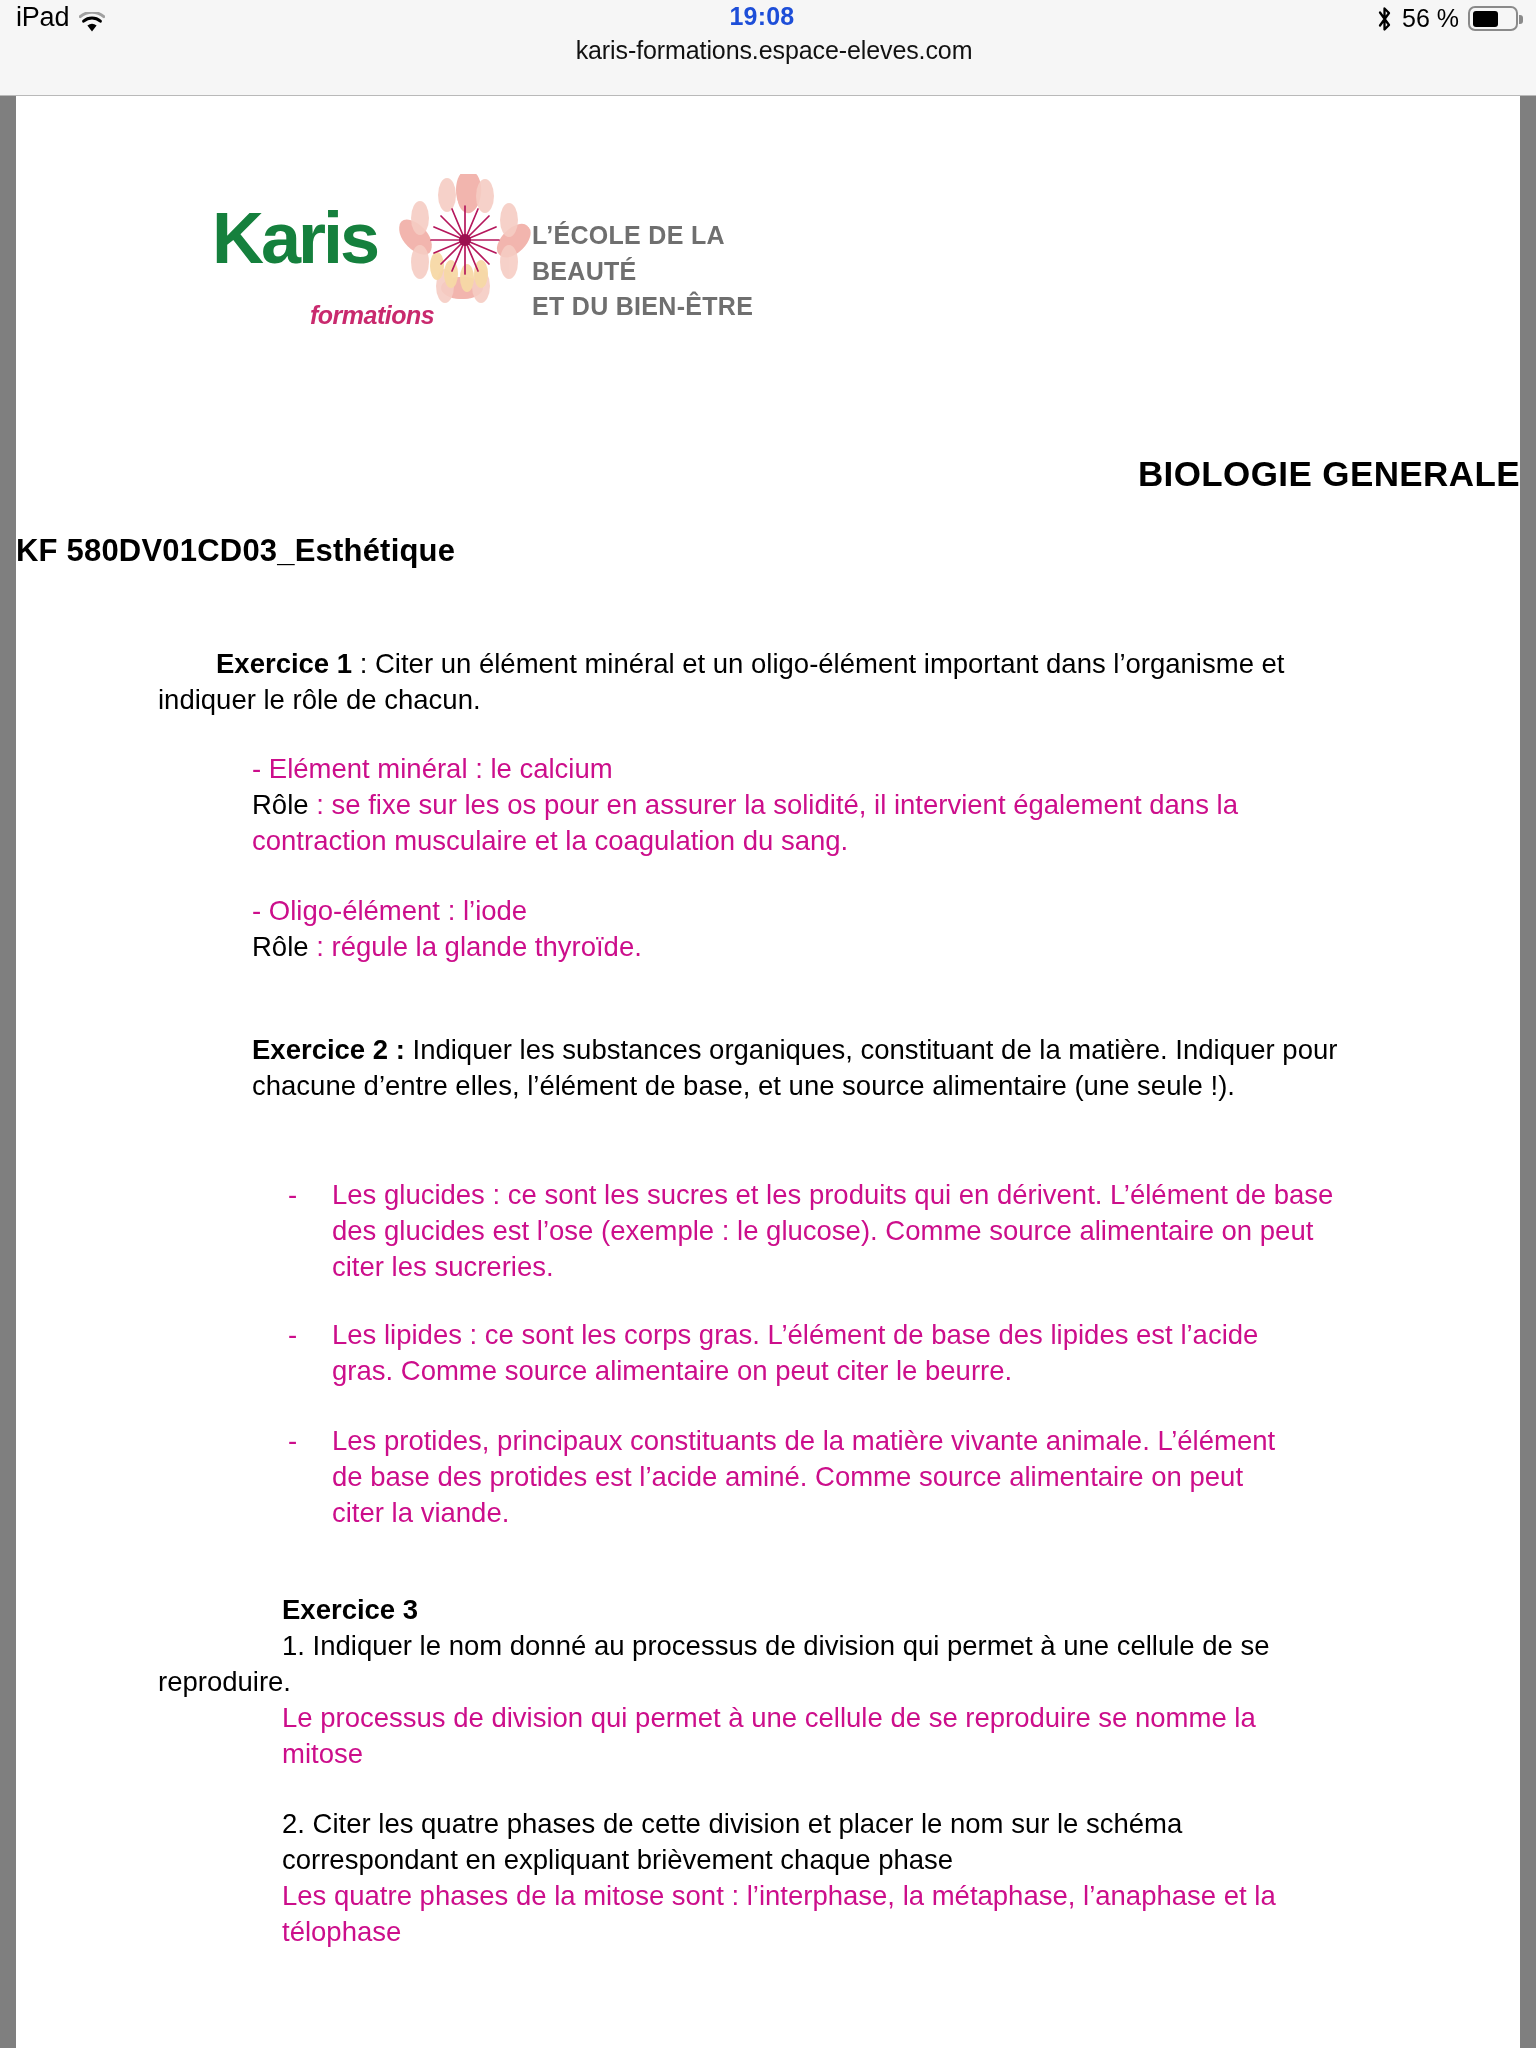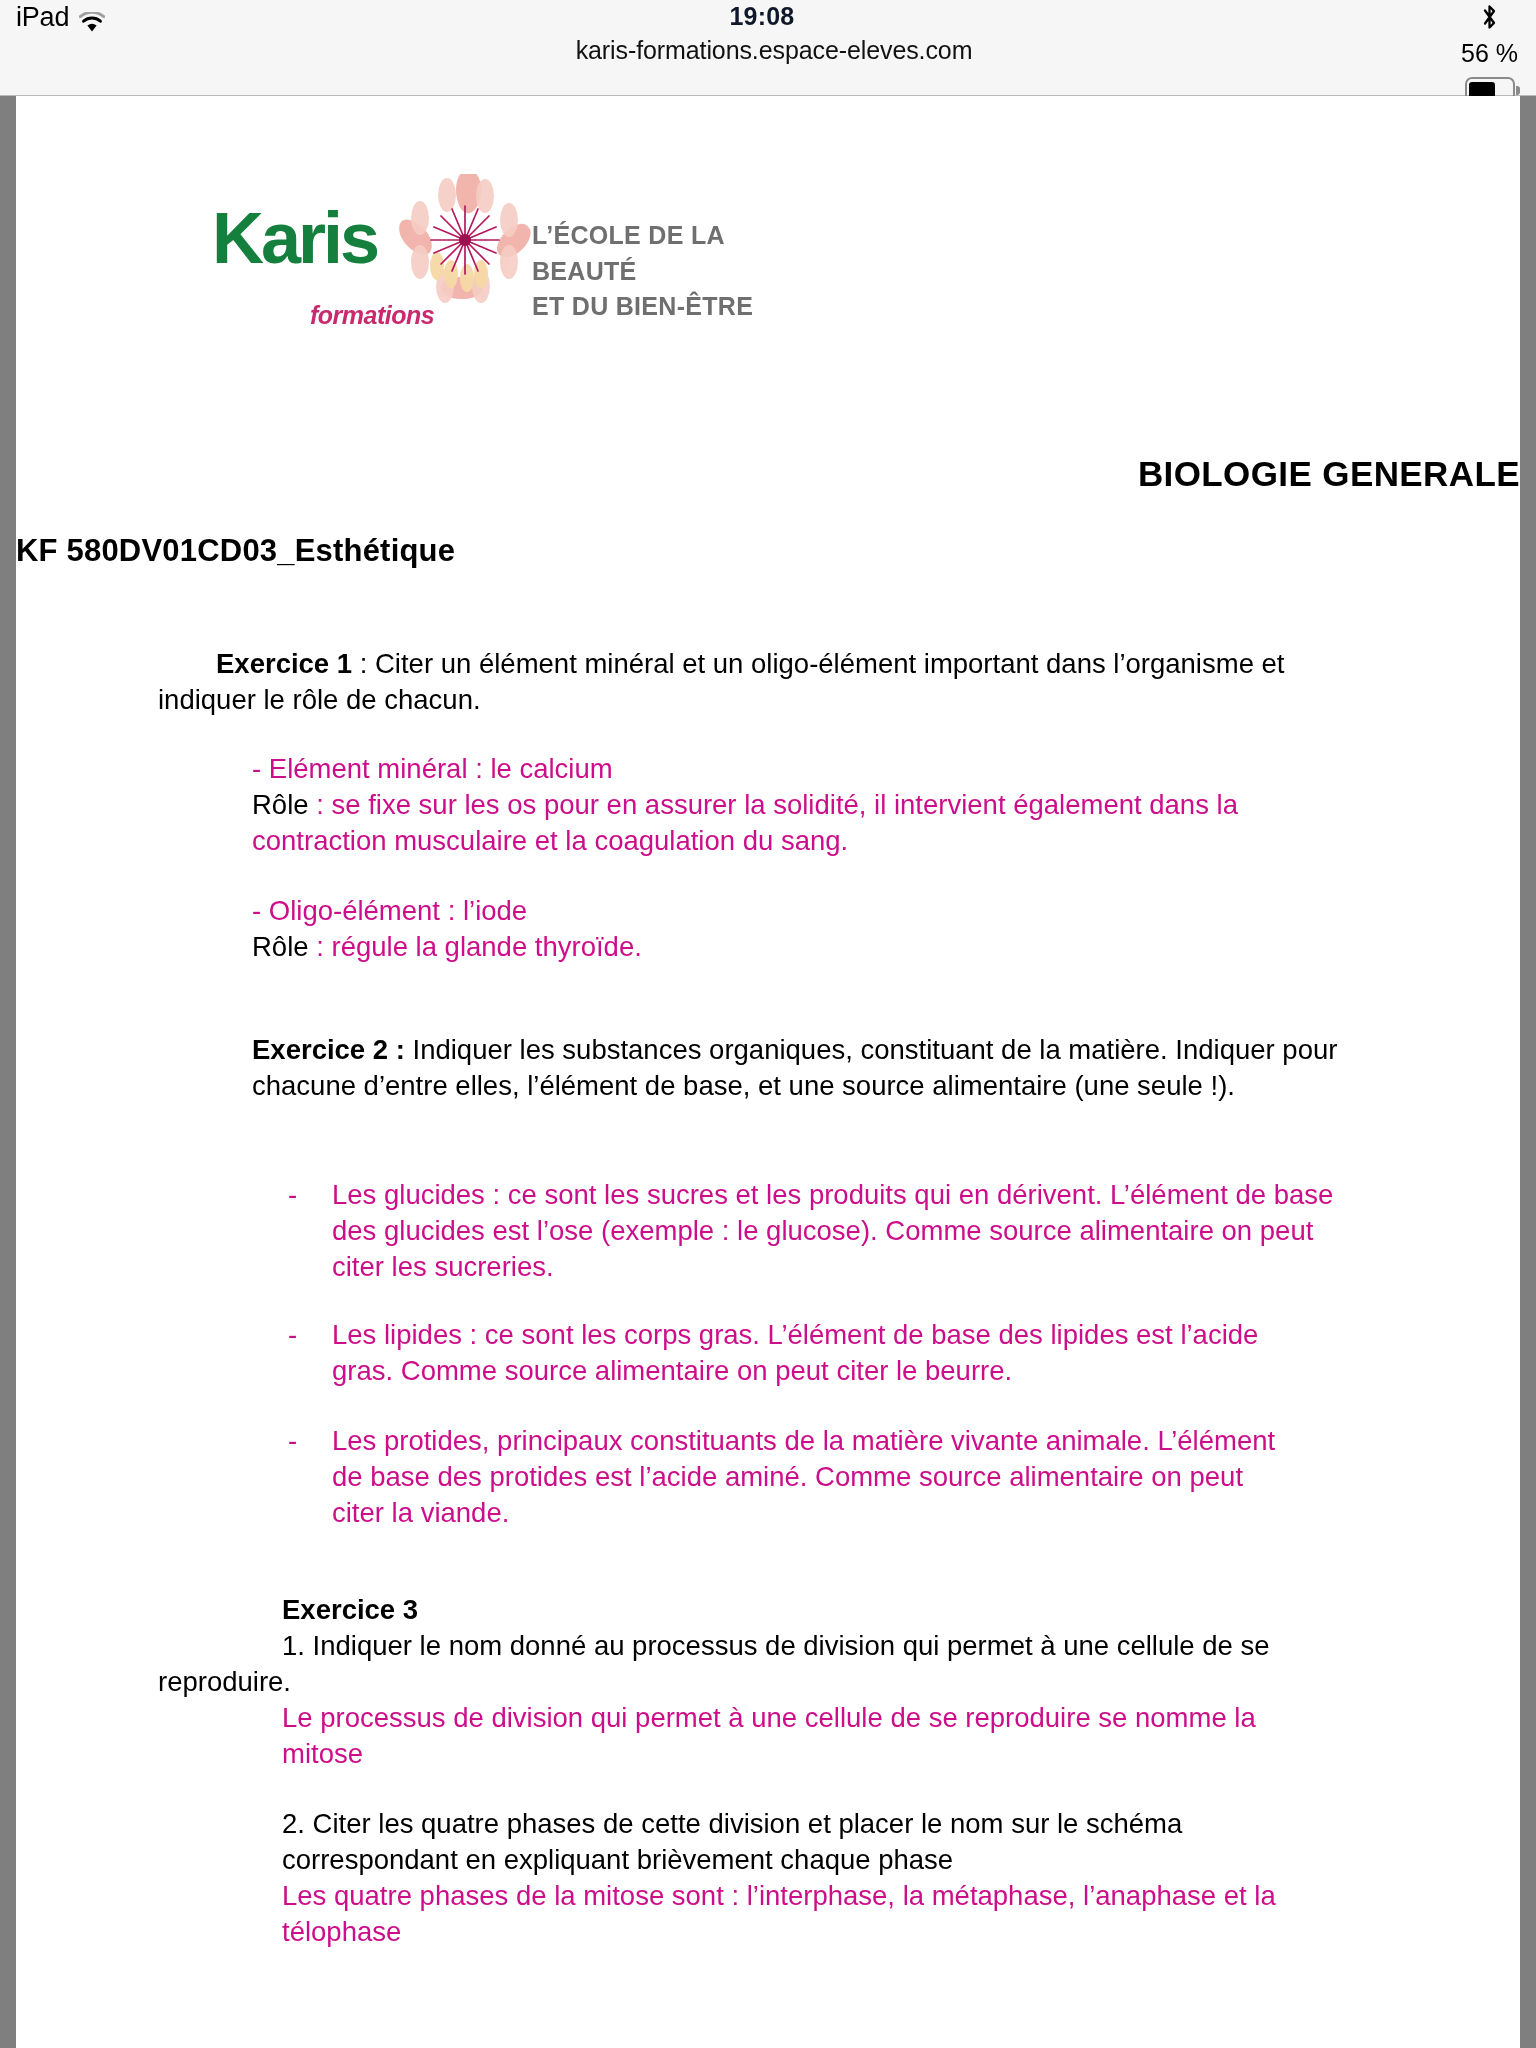--- a/index.html
+++ b/index.html
@@ -42,21 +42,21 @@
   }
 
   #status-center {
     position: absolute;
     left: 0;
     right: 12px;
     top: 2px;
     text-align: center;
     font-size: 25px;
     font-weight: bold;
-    color: #0f172a;
+    color: #1d4ed8;
     letter-spacing: 0.2px;
   }
 
   #status-url {
     position: absolute;
     left: 12px;
     right: 0;
     top: 36px;
     text-align: center;
     font-size: 25px;
@@ -66,21 +66,20 @@
 
   #status-right {
     position: absolute;
     right: 18px;
     top: 4px;
     display: flex;
     align-items: center;
     gap: 9px;
     font-size: 25px;
     color: #000;
-    flex-direction: column;
   }
 
   .bt-icon { display:inline-block; width: 17px; height: 26px; }
 
   .battery {
     position: relative;
     width: 50px;
     height: 25px;
     border: 2.5px solid #8a8a8a;
     border-radius: 7px;

